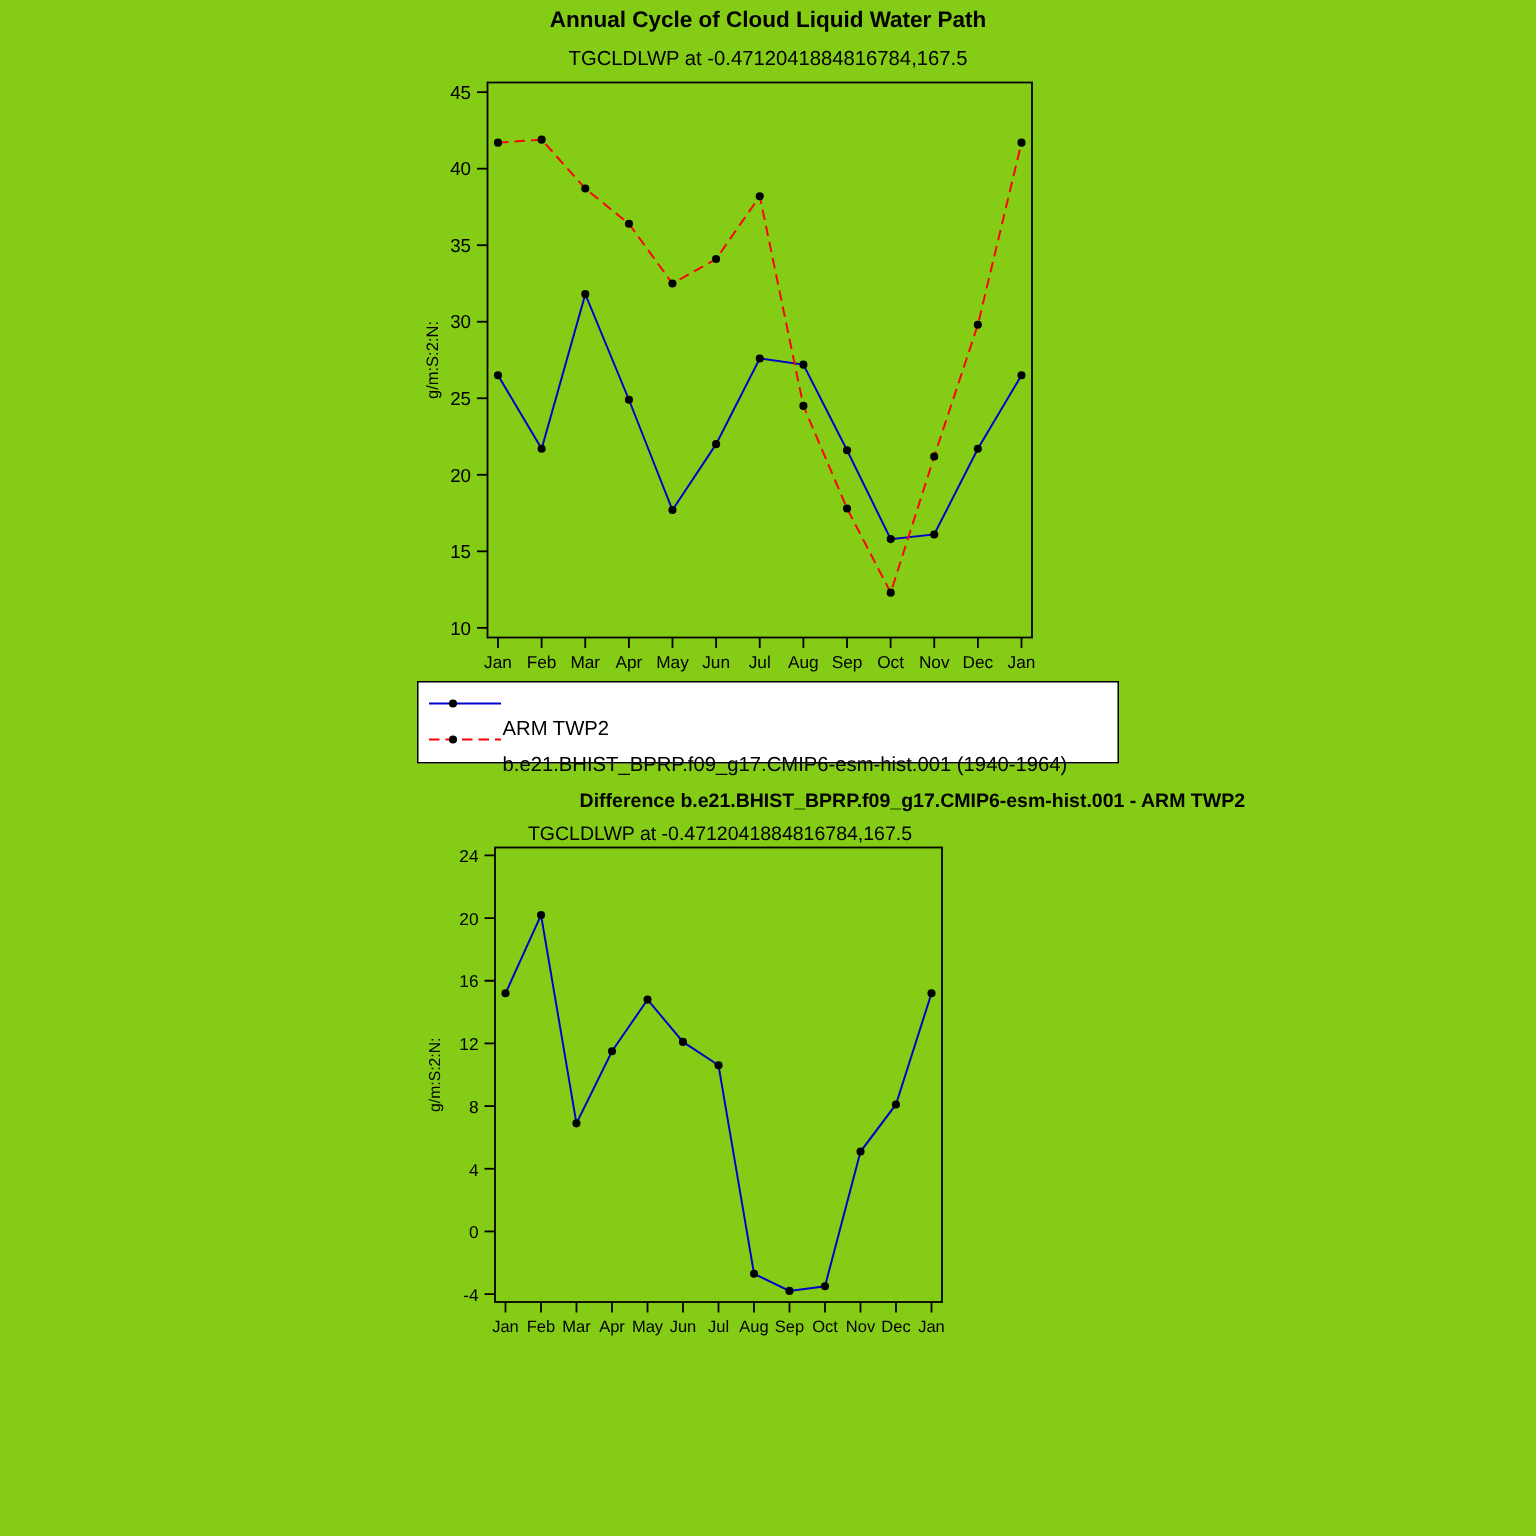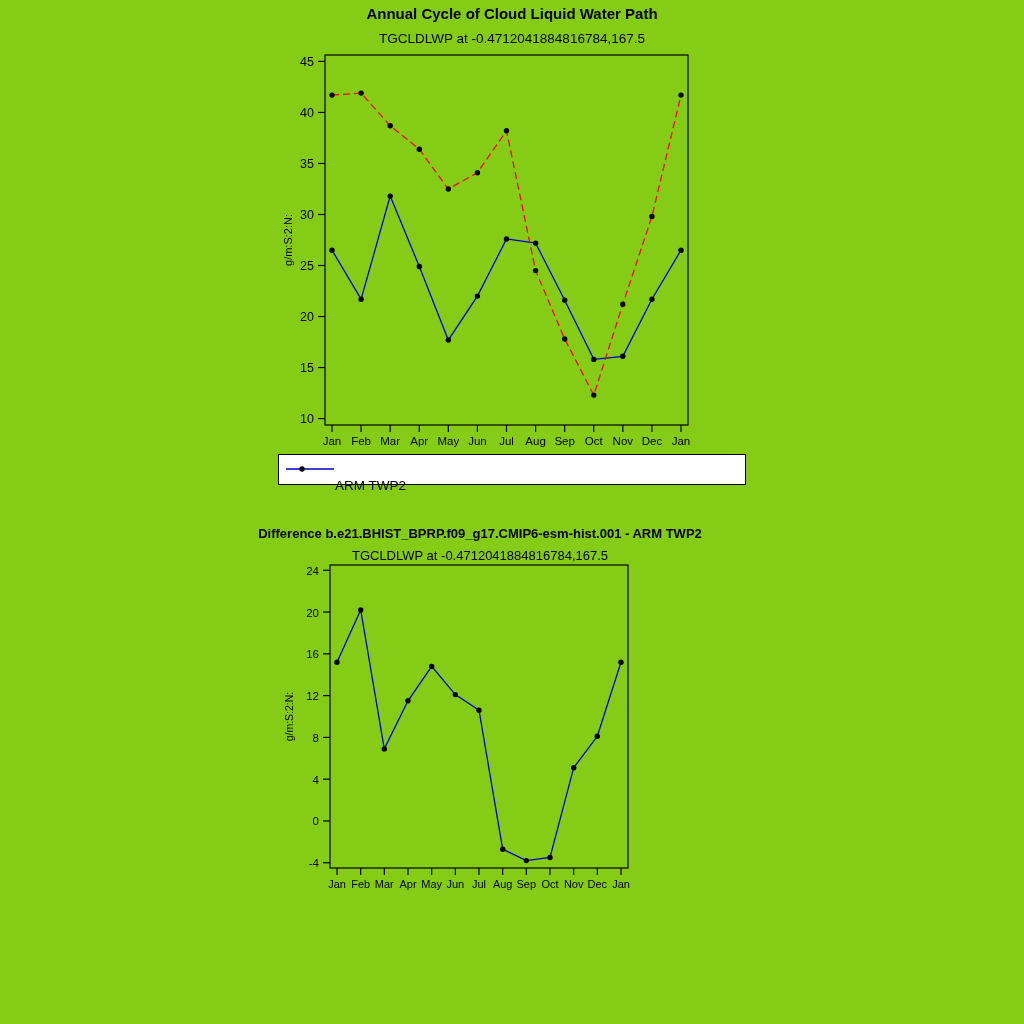--- a/index.html
+++ b/index.html
@@ -5,21 +5,21 @@
   html,body{margin:0;padding:0;background:#ffffff;}
   body{font-family:"Liberation Sans",sans-serif;color:#000;}
   .canvas{position:relative;width:1024px;height:1024px;background:#84cc16;overflow:hidden;}
   .title-main{position:absolute;left:0;top:5px;width:1024px;text-align:center;font-size:15px;font-weight:bold;}
   .subtitle-top{position:absolute;left:0;top:31px;width:1024px;text-align:center;font-size:13.5px;}
   .plot-top{position:absolute;left:250px;top:48px;width:470px;height:400px;}
   .legend{position:absolute;left:278px;top:454px;width:468px;border:1px solid #000;background:#fff;box-sizing:border-box;padding:2px 4px 3px 6px;}
   .legend-row{display:flex;align-items:center;height:24px;}
   .legend-sample{width:50px;height:16px;flex:0 0 50px;}
   .legend-label{font-size:13.5px;white-space:nowrap;margin-top:32px;}
-  .title-diff{position:absolute;left:130px;top:526px;width:700px;text-align:center;font-size:13px;font-weight:bold;}
+  .title-diff{position:absolute;left:130px;top:526px;width:700px;text-align:right;font-size:13px;font-weight:bold;}
   .subtitle-diff{position:absolute;left:130px;top:548px;width:700px;text-align:center;font-size:13px;}
   .plot-diff{position:absolute;left:250px;top:558px;width:470px;height:335px;}
   svg text{font-family:"Liberation Sans",sans-serif;fill:#000;}
 </style>
 </head>
 <body>
 
 <div class="canvas">
   <div class="title-main">Annual Cycle of Cloud Liquid Water Path</div>
   <div class="subtitle-top">TGCLDLWP at -0.4712041884816784,167.5</div>
@@ -98,20 +98,27 @@
         <circle cx="431.0" cy="47.1" r="2.7" fill="#000000"></circle>
       </svg></div>
   <div class="legend" id="legend">
       <div class="legend-row">
         <svg width="50" height="16" class="legend-sample">
           <line x1="1" y1="8" x2="49" y2="8" stroke="#0000cd" stroke-width="1.3"></line>
           <circle cx="17" cy="8" r="2.7" fill="#000000"></circle>
         </svg>
         <span class="legend-label">ARM TWP2</span>
       </div>
+      <div class="legend-row">
+        <svg width="50" height="16" class="legend-sample">
+          <line x1="1" y1="8" x2="49" y2="8" stroke="#ff0000" stroke-width="1.3" stroke-dasharray="7,4"></line>
+          <circle cx="17" cy="8" r="2.7" fill="#000000"></circle>
+        </svg>
+        <span class="legend-label">b.e21.BHIST_BPRP.f09_g17.CMIP6-esm-hist.001 (1940-1964)</span>
+      </div>
     </div>
   <div class="title-diff">Difference b.e21.BHIST_BPRP.f09_g17.CMIP6-esm-hist.001 - ARM TWP2</div>
   <div class="subtitle-diff">TGCLDLWP at -0.4712041884816784,167.5</div>
   <div class="plot-diff" id="plot-diff"><svg width="470" height="335">
         <rect x="80" y="7" width="298" height="303" fill="none" stroke="#000" stroke-width="1.2"></rect>
         <line x1="73" y1="304.7355212355212" x2="80" y2="304.7355212355212" stroke="#000" stroke-width="1.2"></line>
         <text x="69" y="309.2355212355212" text-anchor="end" font-size="11.5">-4</text>
         <line x1="73" y1="262.95394373965803" x2="80" y2="262.95394373965803" stroke="#000" stroke-width="1.2"></line>
         <text x="69" y="267.45394373965803" text-anchor="end" font-size="11.5">0</text>
         <line x1="73" y1="221.17236624379478" x2="80" y2="221.17236624379478" stroke="#000" stroke-width="1.2"></line>

